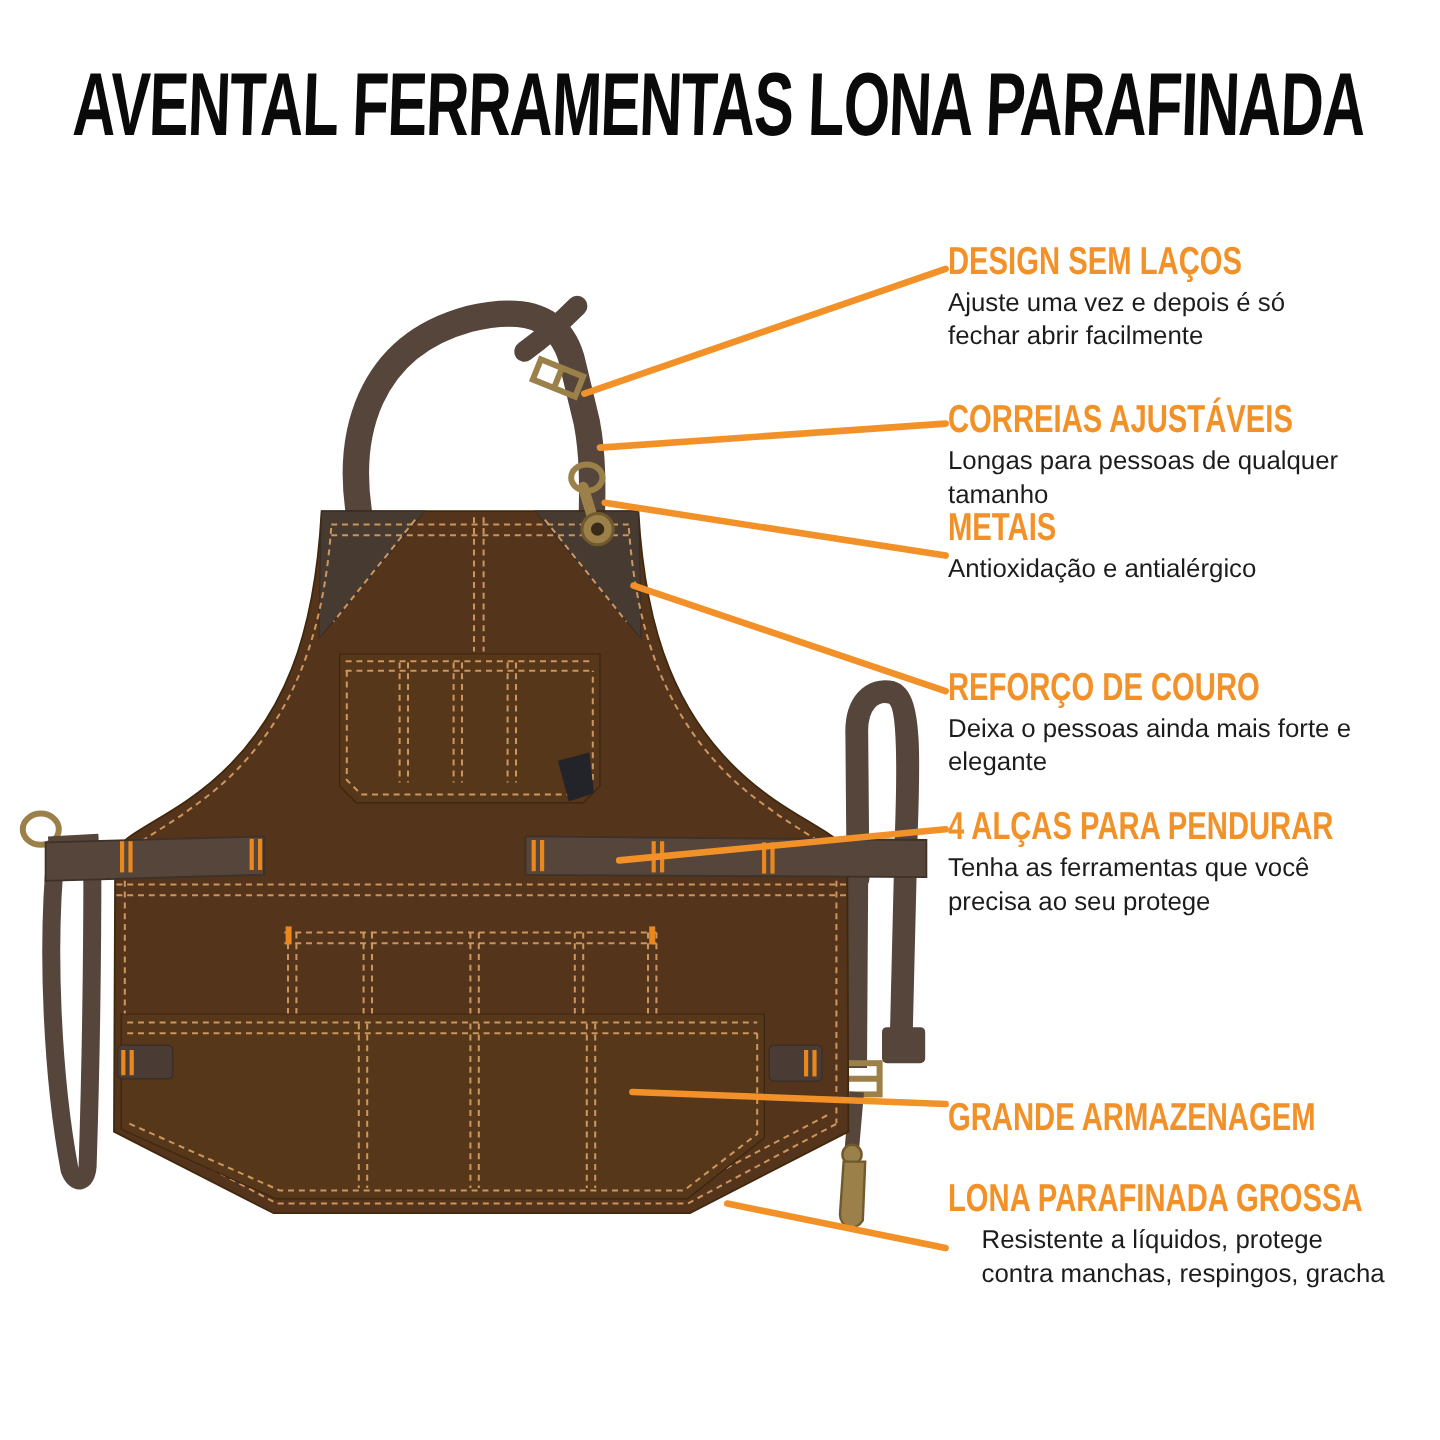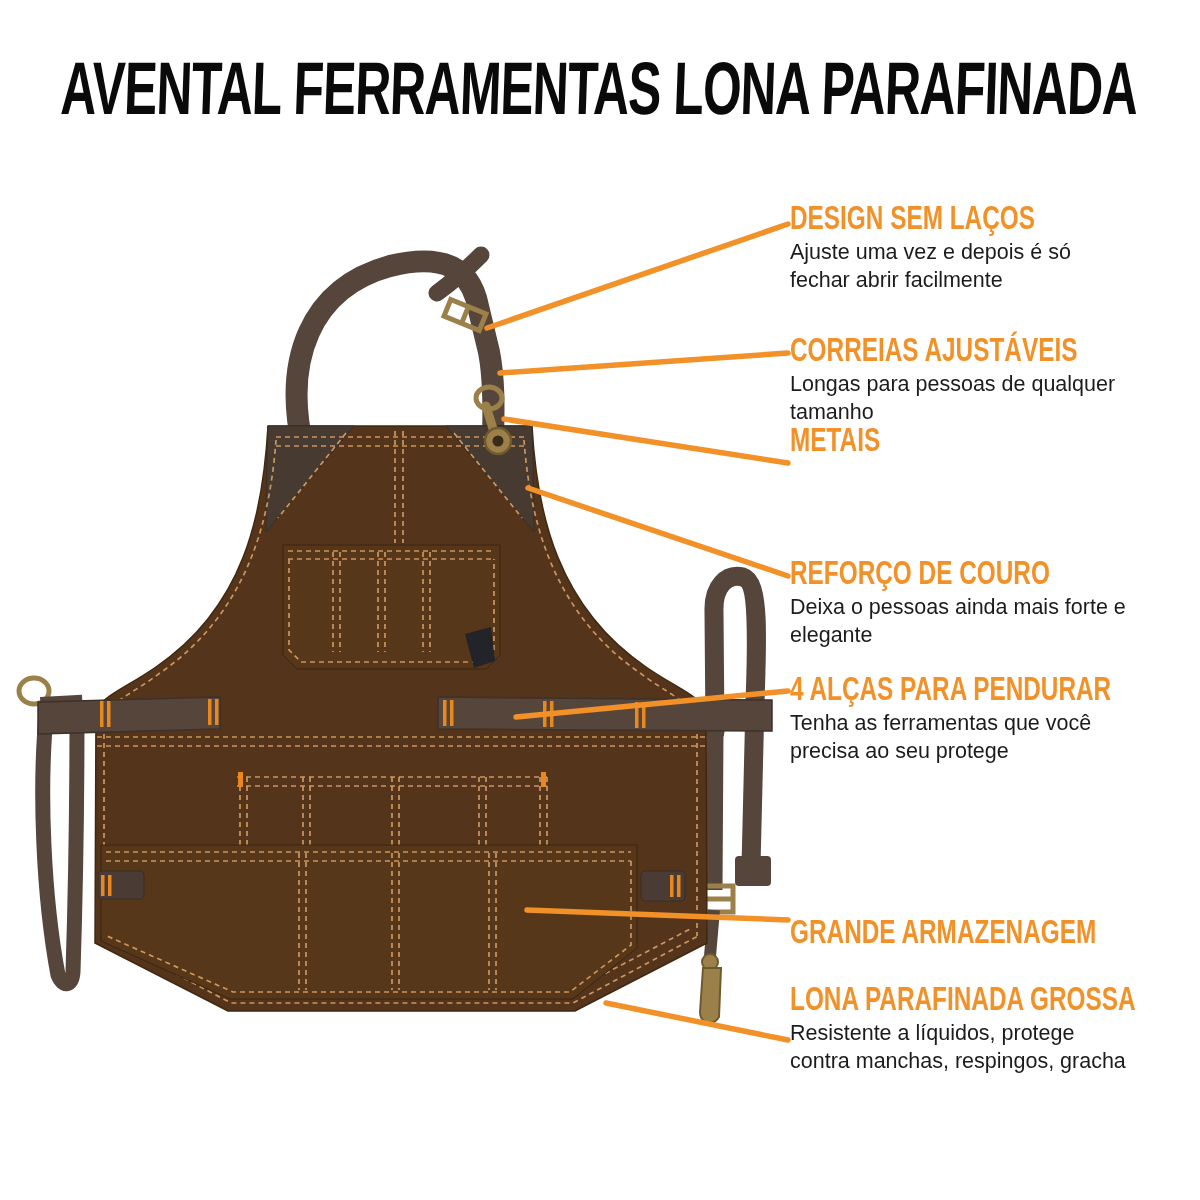--- a/index.html
+++ b/index.html
@@ -35,21 +35,21 @@
   }
   .callout p{
     margin-top:4px;color:var(--body-text);font-size:21.5px;line-height:28px;
   }
   .co1{top:202px;} .co1 p{max-width:330px;}
   .co2{top:334px;} .co2 p{max-width:340px;}
   .co3{top:424px;} .co3 p{max-width:345px;}
   .co4{top:557px;} .co4 p{max-width:360px;}
   .co5{top:673px;} .co5 p{max-width:330px;}
   .co6{top:916px;} .co6 p{max-width:330px;}
-  .co7{top:983px;} .co7 p{max-width:347px;}
+  .co7{top:983px;} .co7 p{max-width:347px;margin-left:28px;}
 
   .leader{stroke:var(--accent-orange);stroke-width:5.5;stroke-linecap:round;}
   .webbing{stroke:var(--webbing-brown);fill:none;}
   .st{stroke:var(--stitch-tan);stroke-width:1.7;fill:none;stroke-dasharray:5 4;opacity:.95;}
   .brassline{stroke:var(--brass);stroke-width:5;fill:none;}
   .bartack{fill:var(--bartack-orange);}
 </style>
 </head>
 <body>
 
@@ -205,20 +205,21 @@
   <div class="callout co2">
     <h2>CORREIAS AJUSTÁVEIS</h2>
     <p>Longas para pessoas de qualquer tamanho</p>
   </div>
   <div class="callout co1">
     <h2>DESIGN SEM LAÇOS</h2>
     <p>Ajuste uma vez e depois é só fechar abrir facilmente</p>
   </div>
   <div class="callout co3">
     <h2>METAIS</h2>
+    <p>Antioxidação e antialérgico</p>
   </div>
   <div class="callout co4">
     <h2>REFORÇO DE COURO</h2>
     <p>Deixa o pessoas ainda mais forte e elegante</p>
   </div>
   <div class="callout co5">
     <h2>4 ALÇAS PARA PENDURAR</h2>
     <p>Tenha as ferramentas que você precisa ao seu protege</p>
   </div>
   <div class="callout co6">

